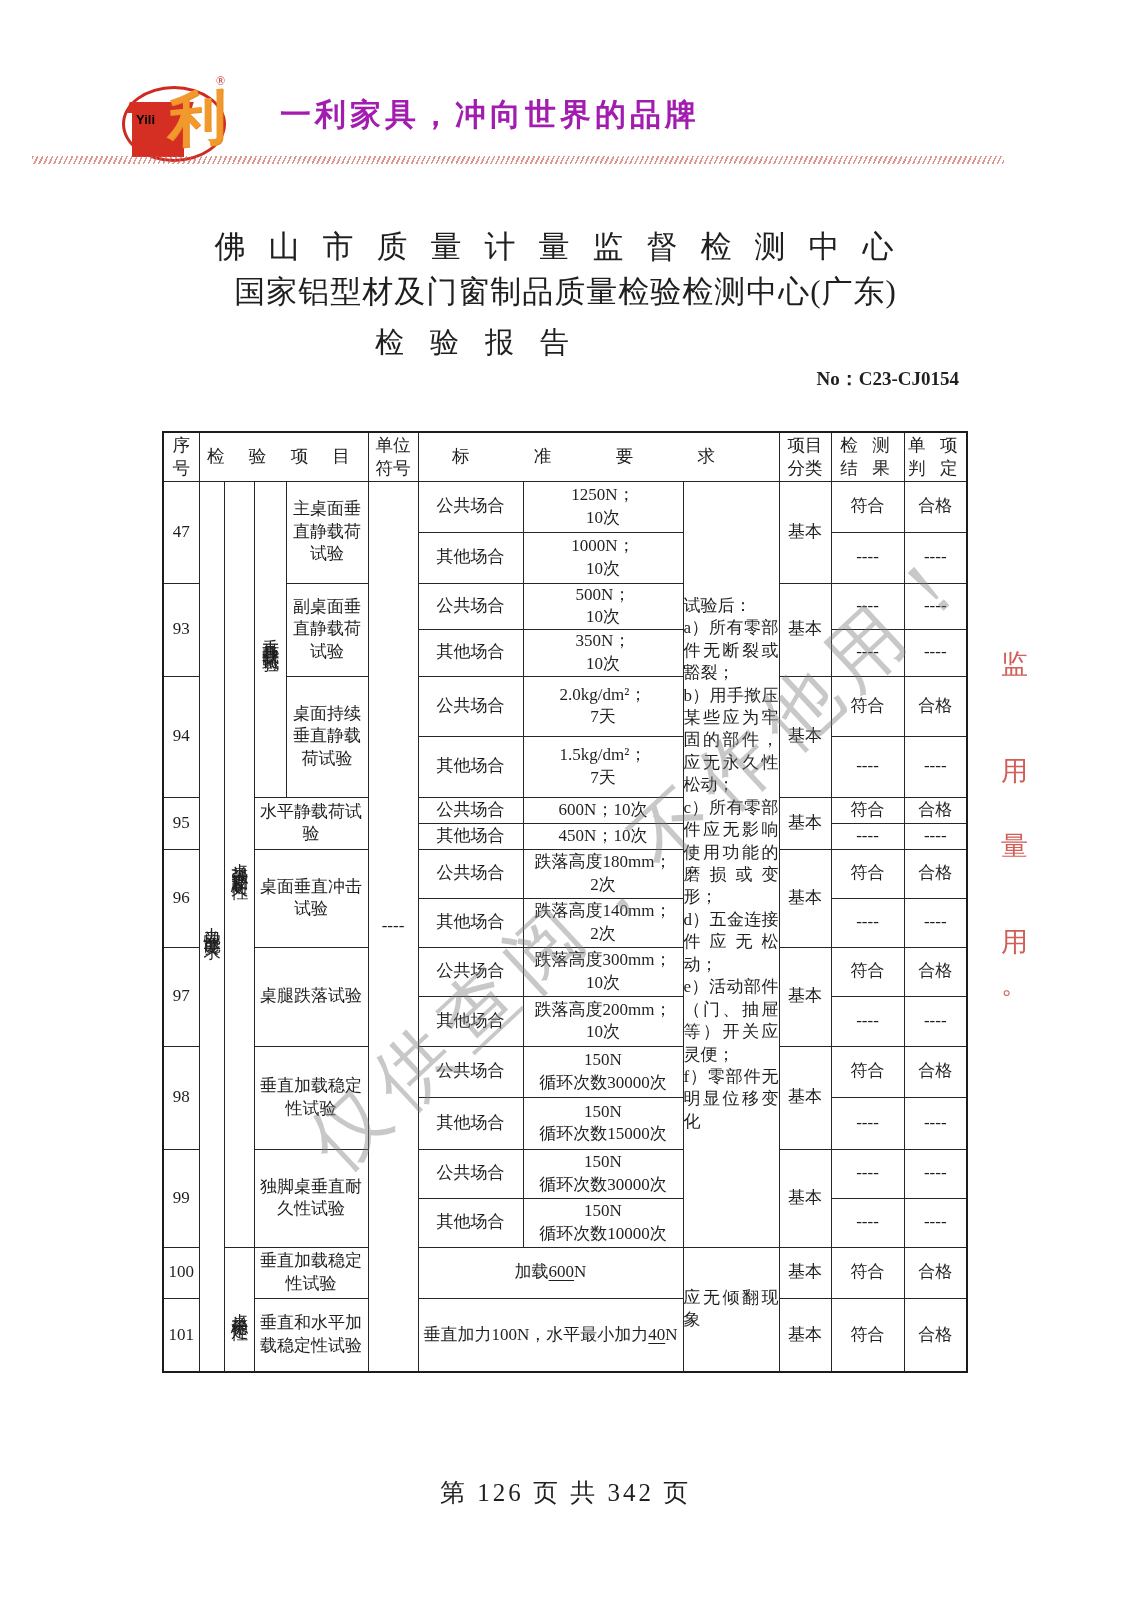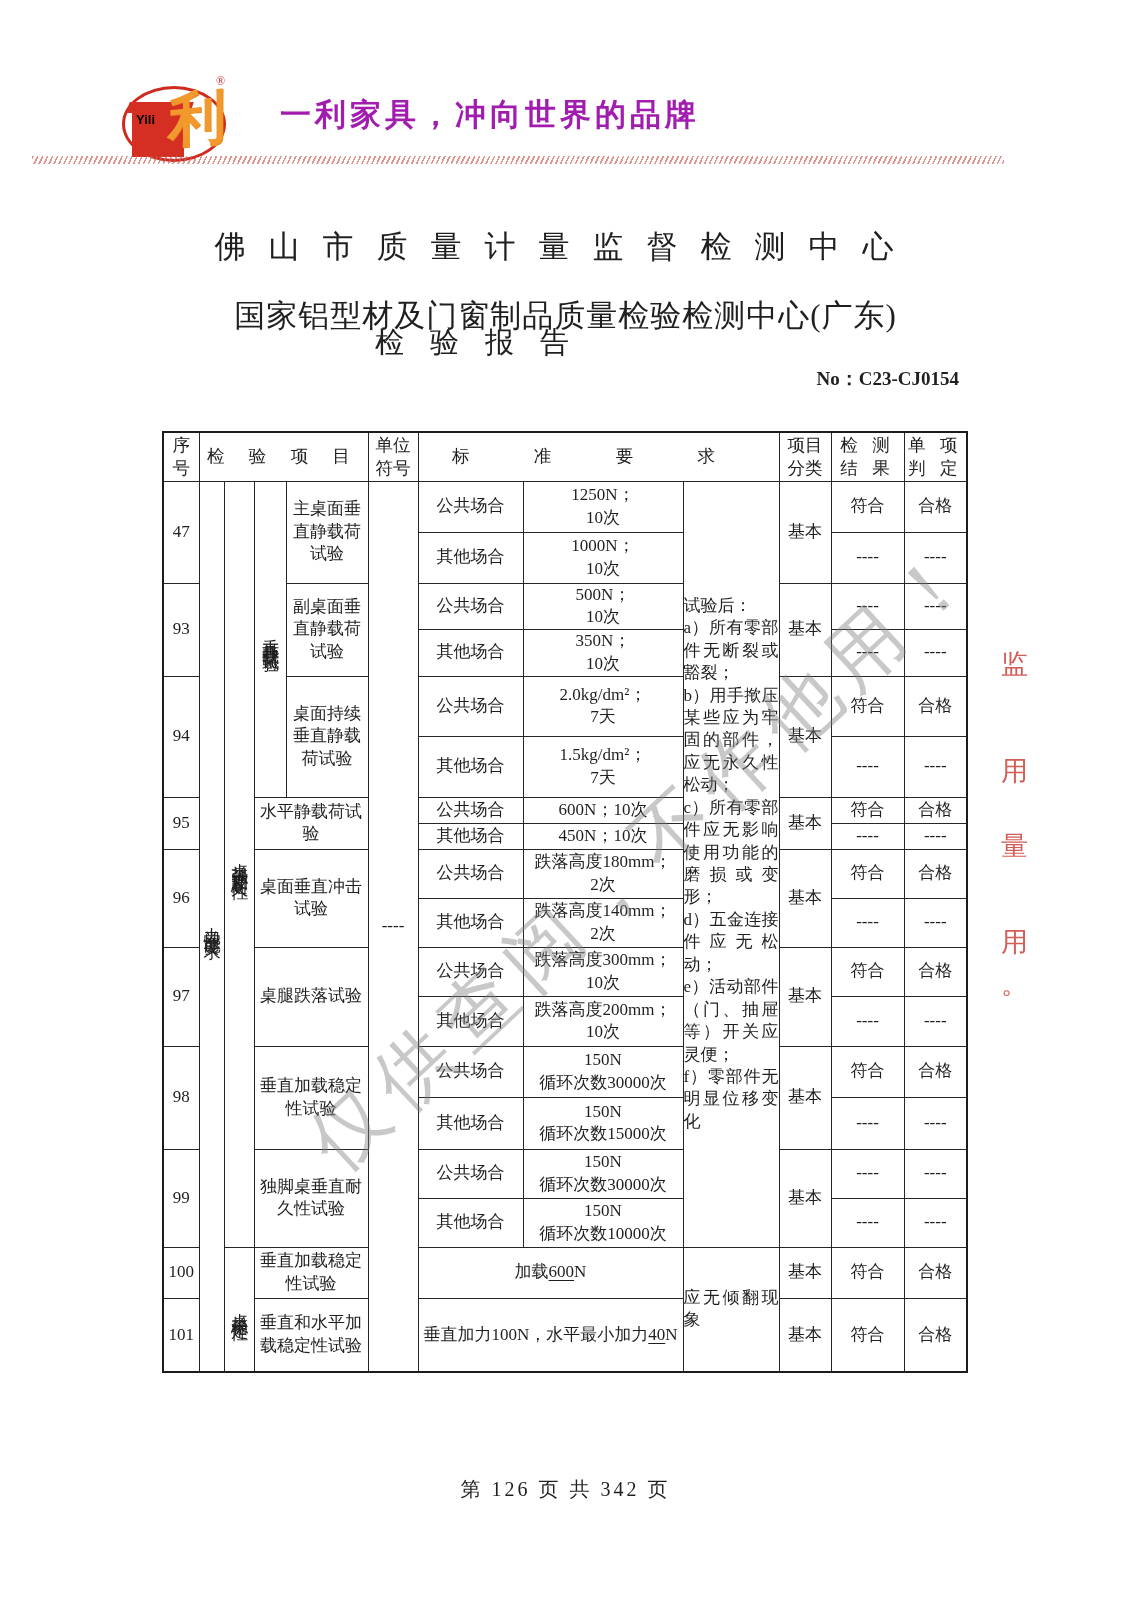--- a/index.html
+++ b/index.html
@@ -20,21 +20,21 @@
   .logo-reg{position:absolute;left:100px;top:2px;color:#cf2a20;font-size:12px;}
   .slogan{position:absolute;left:256px;top:94px;font-size:31px;font-weight:bold;color:#a21caf;
       letter-spacing:4px;margin-left:24px;}
   .hatch{position:absolute;left:32px;top:156px;width:972px;height:8px;
       background:repeating-linear-gradient(115deg,rgba(206,92,82,.65) 0 1.6px,rgba(255,255,255,0) 1.6px 4.5px);}
 
   
   .title1{position:absolute;left:0;top:226px;width:1131px;text-align:center;font-size:31px;
       letter-spacing:23px;white-space:nowrap;}
   .title2{position:absolute;left:0;top:271px;width:1131px;text-align:center;font-size:31px;
-      letter-spacing:1px;white-space:nowrap;margin-top:24px;}
+      letter-spacing:1px;white-space:nowrap;}
   .title3{position:absolute;left:0;top:323px;width:970px;text-align:center;font-size:29px;
       letter-spacing:26px;white-space:nowrap;}
   .report-no{position:absolute;right:172px;top:366px;font-size:19px;font-weight:bold;}
   .meta-row{position:absolute;left:162px;top:395px;width:804px;display:flex;
       justify-content:space-between;font-size:19px;}
   .meta-row .form-no{padding-left:38px;}
   .meta-row .pages{padding-right:12px;letter-spacing:2px;}
 
   
   table.report{position:absolute;left:162px;top:431px;width:804px;border-collapse:collapse;
@@ -48,21 +48,21 @@
   .name{padding:0 2px;}
   .notes{vertical-align:middle;text-align:justify;text-justify:inter-character;
       padding:3px 5px;font-size:17px;line-height:1.58;white-space:pre-line;}
   .req-left{text-align:center;vertical-align:middle;padding:0 20px 0 12px;}
   .u{text-decoration:underline;text-underline-offset:3px;}
   .ls8{letter-spacing:10px;}
   .ls26{letter-spacing:30px;}
   .ls5{letter-spacing:5px;}
 
   
-  .footer{position:absolute;left:0;top:1476px;width:1131px;text-align:center;font-size:20px;
+  .footer{position:absolute;left:0;top:1476px;width:1131px;text-align:center;font-size:25px;
       letter-spacing:3px;}
 
   
   .diag-wm{position:absolute;left:288px;top:1118px;transform:rotate(-43deg);transform-origin:0 0;
       font-size:76px;letter-spacing:12px;color:rgba(125,125,125,.42);white-space:nowrap;
       pointer-events:none;z-index:5;}
   .stamp{position:absolute;left:0;top:0;width:1131px;height:1600px;pointer-events:none;z-index:6;}
   .stamp span{position:absolute;left:1001px;font-size:27px;color:#c9423a;opacity:.85;}
 </style>
 </head>

